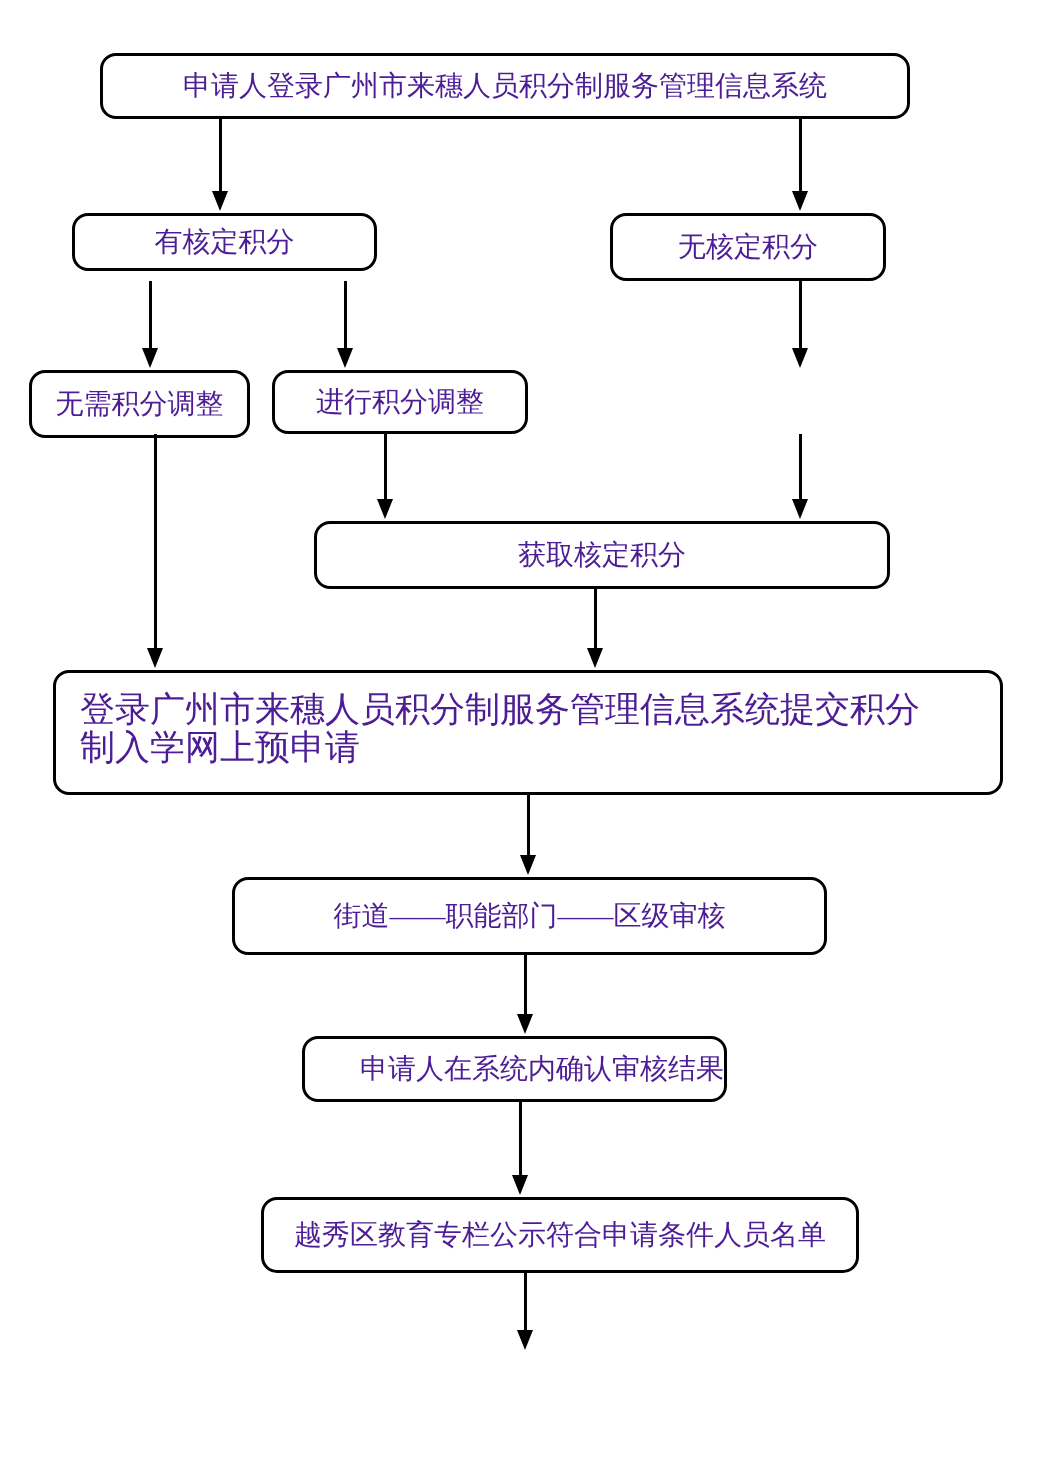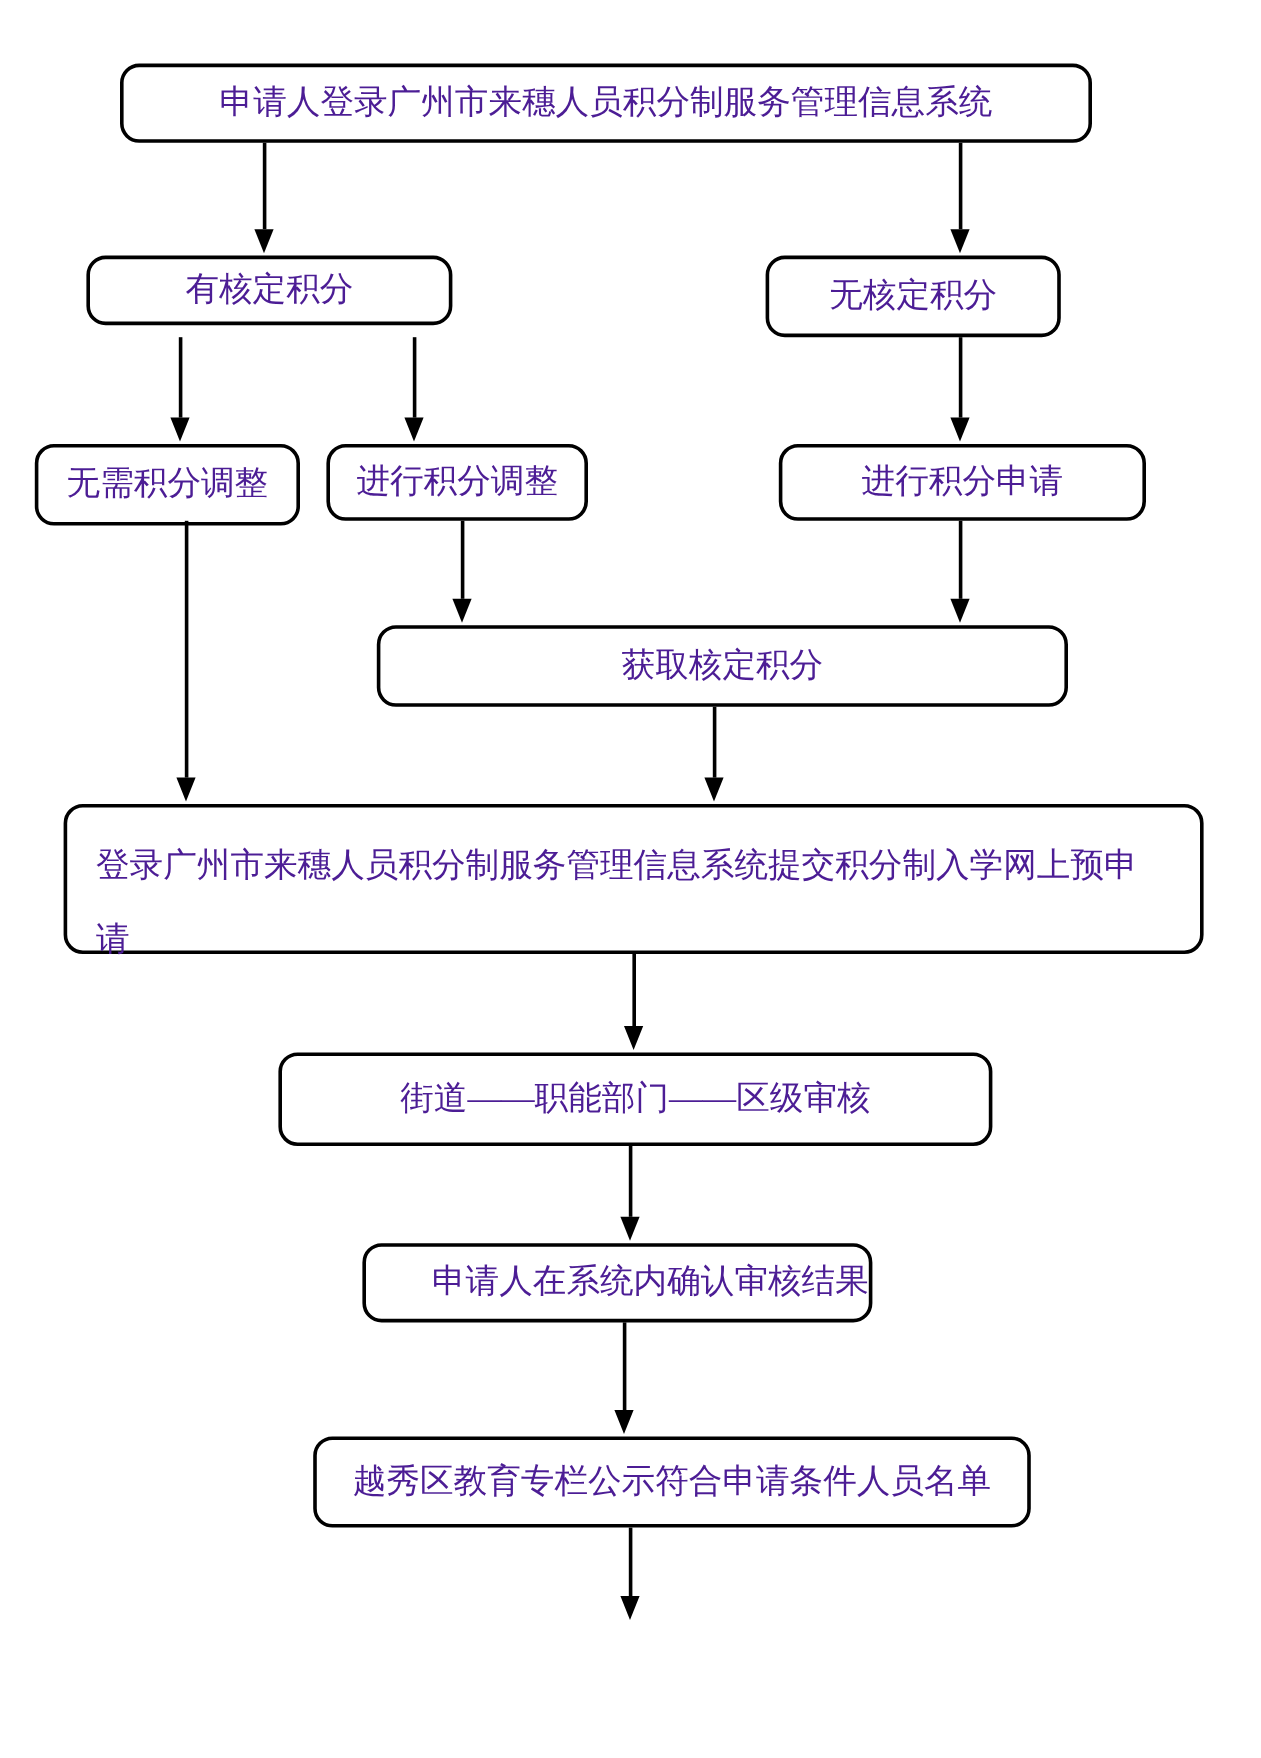--- a/index.html
+++ b/index.html
@@ -24,22 +24,22 @@
     justify-content: center;
     text-align: center;
     color: #4c1d95;
     font-size: 28px;
     line-height: 1.4;
   }
   .node.left {
     justify-content: flex-start;
     align-items: flex-start;
     text-align: left;
-    font-size: 28px;
-    line-height: 62px;
+    font-size: 35px;
+    line-height: 38px;
     padding: 18px 46px 0 24px;
   }
   .node-label { display: inline-block; }
   .arrow {
     position: absolute;
     width: 20px;
     display: flex;
     flex-direction: column;
     align-items: center;
   }
@@ -59,31 +59,28 @@
 </head>
 <body>
 
 <div id="canvas">
     <div class="node" style="left: 100px; top: 53px; width: 810px; height: 66px;">
       <span class="node-label">申请人登录广州市来穗人员积分制服务管理信息系统</span>
     </div>
     <div class="node" style="left: 72px; top: 213px; width: 305px; height: 58px;">
       <span class="node-label">有核定积分</span>
     </div>
-    <div class="node" style="left: 638px; top: 213px; width: 246px; height: 68px;">
+    <div class="node" style="left: 610px; top: 213px; width: 276px; height: 68px;">
       <span class="node-label">无核定积分</span>
     </div>
     <div class="node" style="left: 29px; top: 370px; width: 221px; height: 68px;">
       <span class="node-label">无需积分调整</span>
     </div>
-    <div class="node" style="left: 272px; top: 370px; width: 218px; height: 64px;">
+    <div class="node" style="left: 272px; top: 370px; width: 256px; height: 64px;">
       <span class="node-label">进行积分调整</span>
-    </div>
-    <div class="node" style="left: 649px; top: 370px; width: 306px; height: 64px;">
-      <span class="node-label">进行积分申请</span>
     </div>
     <div class="node" style="left: 314px; top: 521px; width: 576px; height: 68px;">
       <span class="node-label">获取核定积分</span>
     </div>
     <div class="node left" style="left: 53px; top: 670px; width: 950px; height: 125px;">
       <span class="node-label">登录广州市来穗人员积分制服务管理信息系统提交积分制入学网上预申请</span>
     </div>
     <div class="node" style="left: 232px; top: 877px; width: 595px; height: 78px;">
       <span class="node-label">街道——职能部门——区级审核</span>
     </div>

